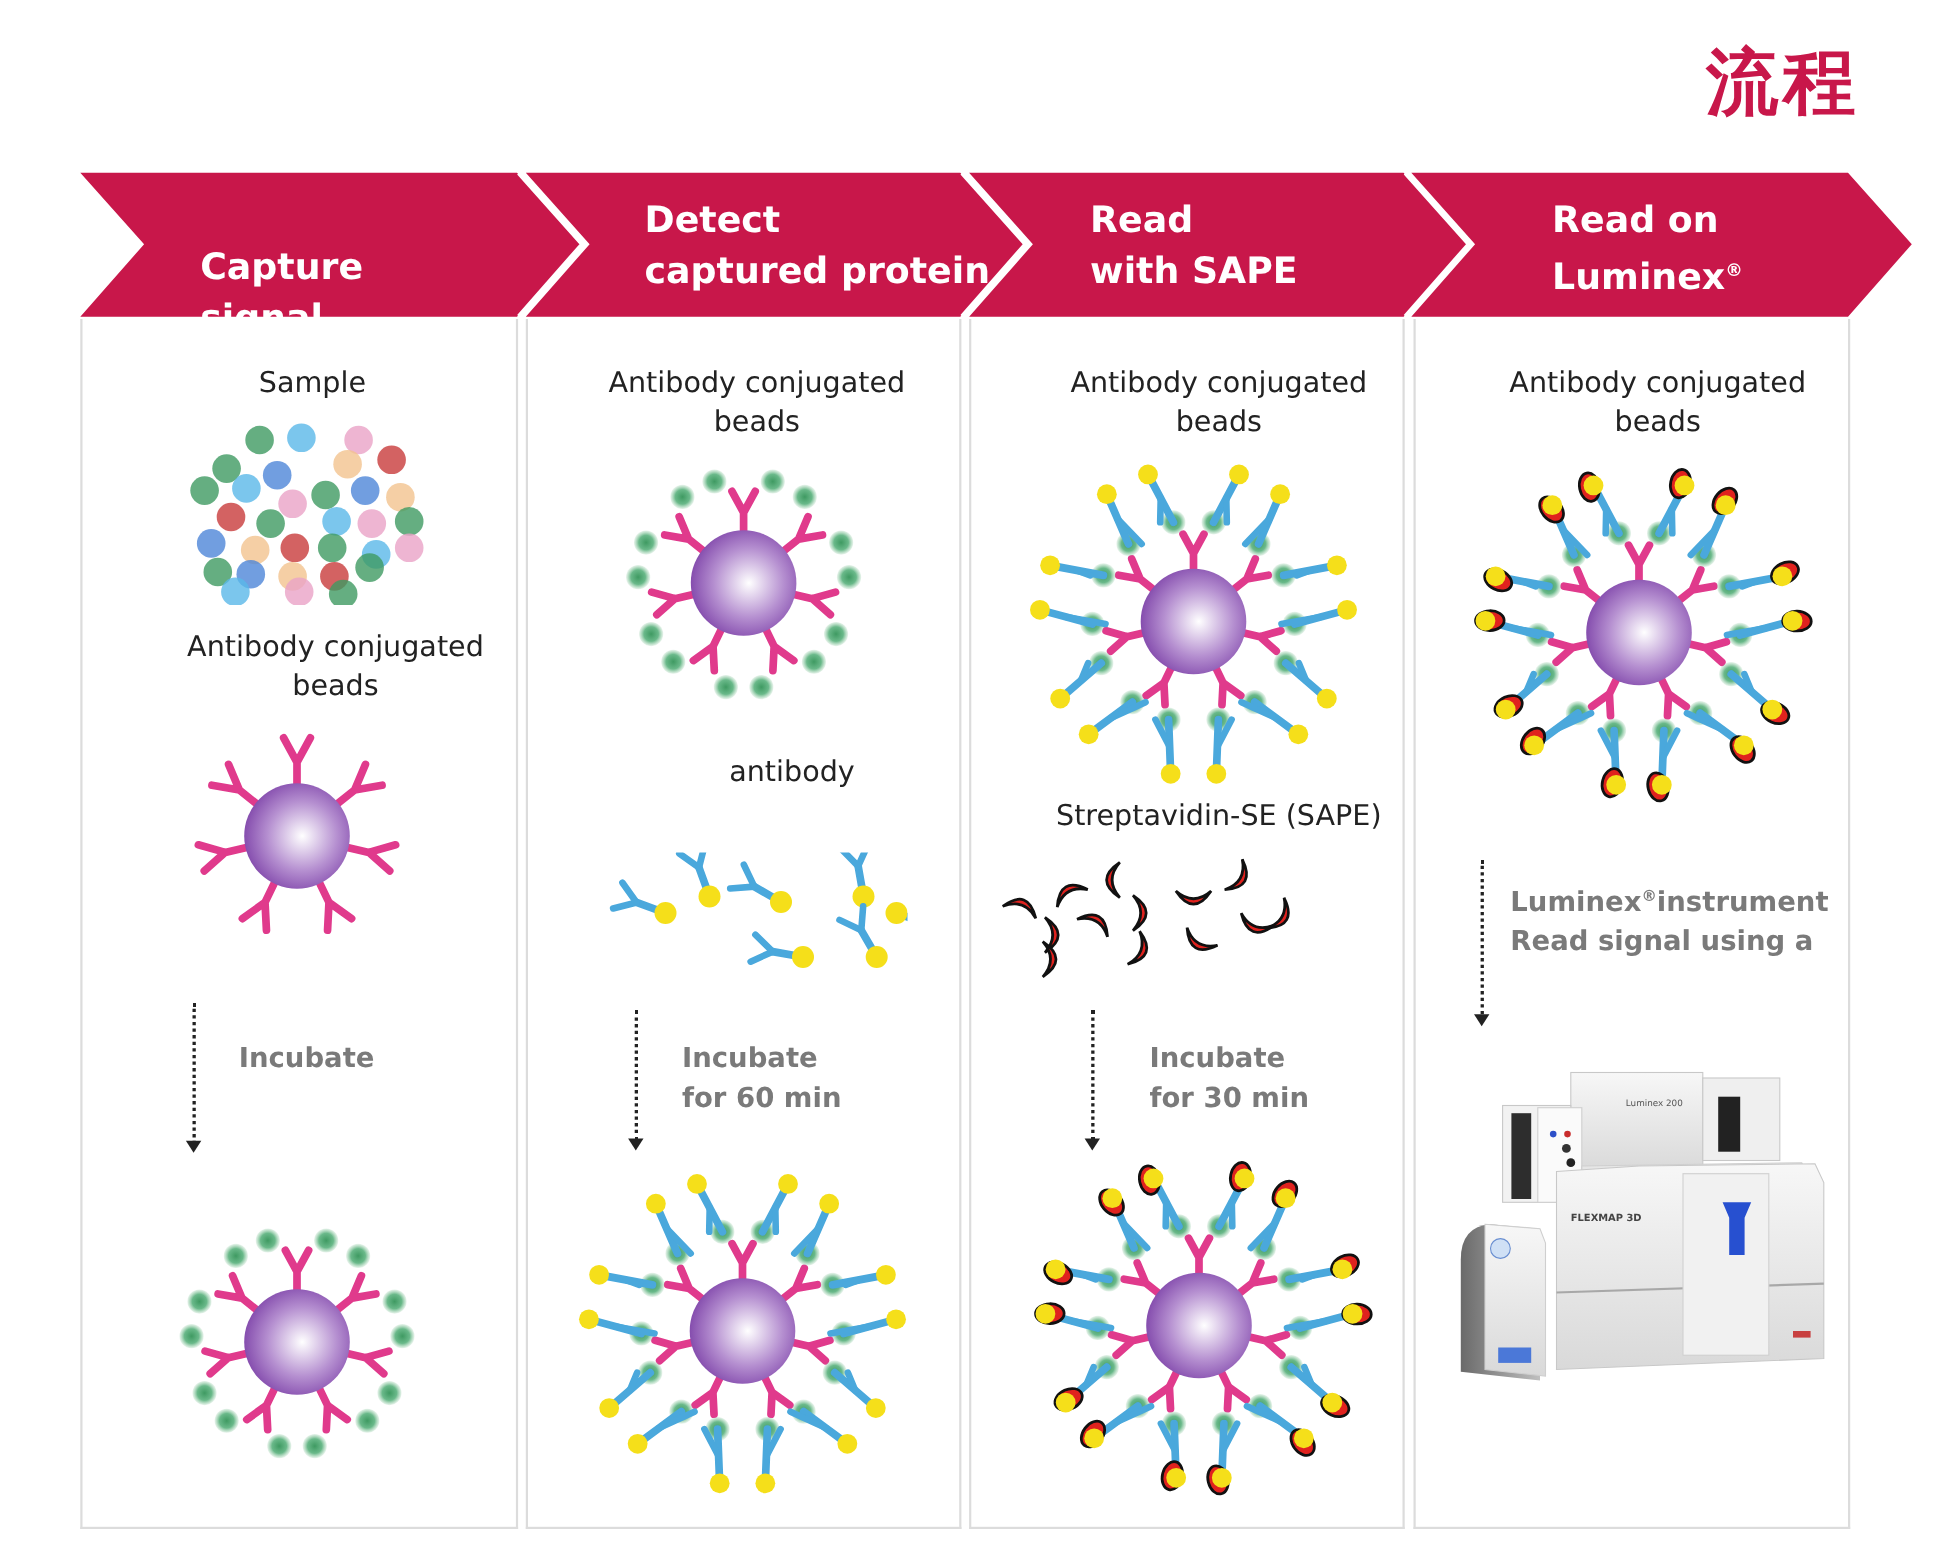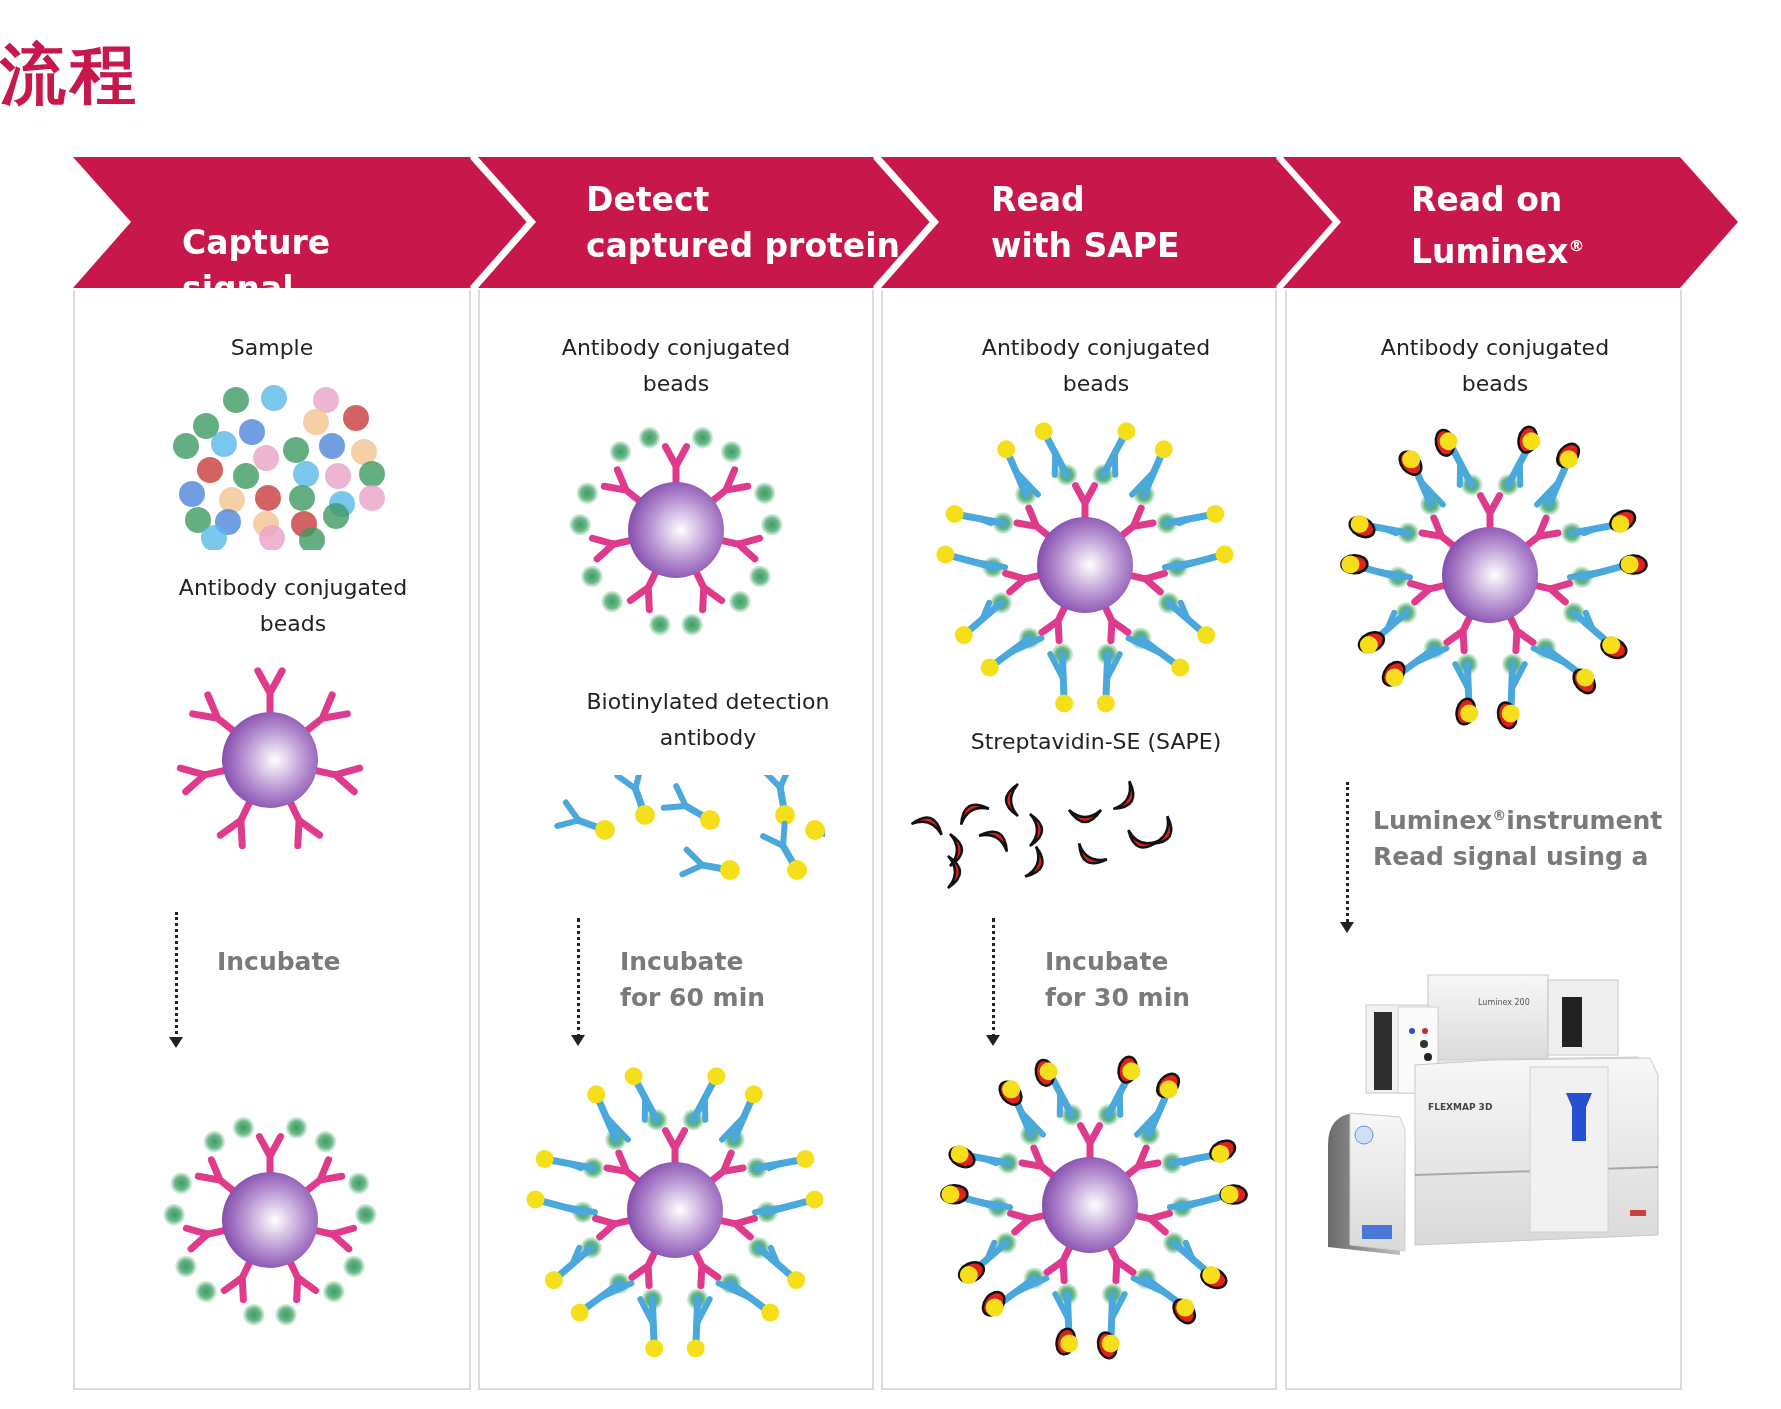--- a/index.html
+++ b/index.html
@@ -1,27 +1,27 @@
 <!DOCTYPE html>
 <html><head>
 <meta charset="utf-8">
 <style>
   html, body { margin: 0; padding: 0; background: #ffffff; }
   body { width: 1781px; height: 1409px; position: relative; overflow: hidden;
          font-family: "DejaVu Sans", sans-serif; }
-  .title { position: absolute; left: 0; top: 30px; width: 1691px; text-align: left;
+  .title { position: absolute; left: 0; top: 30px; width: 1691px; text-align: right;
            font-size: 66px; font-weight: bold; color: #c8174a; letter-spacing: 4px; }
   .banner { position: absolute; left: 0; top: 0; }
   .step-label { position: absolute; color: #ffffff; font-family: "DejaVu Sans", sans-serif;
                 font-size: 33px; font-weight: bold; line-height: 46px; white-space: nowrap; }
   .step-label sup { font-size: 16px; }
   .panel { position: absolute; top: 290px; height: 1100px; border: 2px solid #dcdcdc;
            border-top: none; background: #fff; box-sizing: border-box; }
-  .ptext { position: absolute; text-align: center; color: #222; font-size: 22px;
-           line-height: 36px; white-space: nowrap; }
+  .ptext { position: absolute; text-align: center; color: #222; font-size: 26px;
+           line-height: 36px; white-space: nowrap; margin-left: 12px; }
   .gtext { position: absolute; color: #7a7a7a; font-size: 25px; font-weight: bold;
            line-height: 36px; white-space: nowrap; }
   .art { position: absolute; }
   .arrow-dots { position: absolute; width: 4px; border-left: 3px dotted #222; }
   .arrow-head { position: absolute; width: 0; height: 0; border-left: 7px solid transparent;
                 border-right: 7px solid transparent; border-top: 11px solid #222; }
 </style>
 </head>
 <body>
 
@@ -238,21 +238,20 @@
     <circle cx="35.955373925691106" cy="161.39505176233345" r="11" fill="url(#bead2gradg)"></circle>
     <circle cx="24.148349857353907" cy="109.66509935127448" r="11" fill="url(#bead2gradg)"></circle>
     <g>
       <path d="M85.59941477140669,87.56644871821572 L69.96278512204609,75.09665268104106 M69.96278512204609,75.09665268104106 L48.29193571477984,71.30530912399055 M69.96278512204609,75.09665268104106 L61.44428081387529,54.81279002247241" stroke="#e03a8c" stroke-width="7" fill="none" stroke-linecap="round"></path>
     </g>
     <circle cx="31.325920643111658" cy="78.21810703337482" r="11" fill="url(#bead2gradg)"></circle>
     <circle cx="64.40846692774166" cy="36.73390612355817" r="11" fill="url(#bead2gradg)"></circle>
     <circle cx="120" cy="115" r="48" fill="url(#bead2grad)"></circle>
   </svg>
 <div class="ptext" style="left:540px; width:336px; top:684px;">
-  <div>Biotinylated detection</div>
   <div>antibody</div>
 </div>
 <svg class="art" style="left:535px; top:775px;" width="290" height="120" id="detab">
     <g>
       <line x1="70" y1="55" x2="43.688606617994566" y2="45.42343598688127" stroke="#4aa8dc" stroke-width="7" stroke-linecap="round"></line>
       <line x1="43.688606617994566" y1="45.42343598688127" x2="22.377627111017958" y2="50.886233114106766" stroke="#4aa8dc" stroke-width="6" stroke-linecap="round"></line>
       <line x1="43.688606617994566" y1="45.42343598688127" x2="30.874867496864482" y2="27.540257026315555" stroke="#4aa8dc" stroke-width="6" stroke-linecap="round"></line>
       <circle cx="70" cy="55" r="10" fill="#f5df1a"></circle>
     </g>
     <g>

